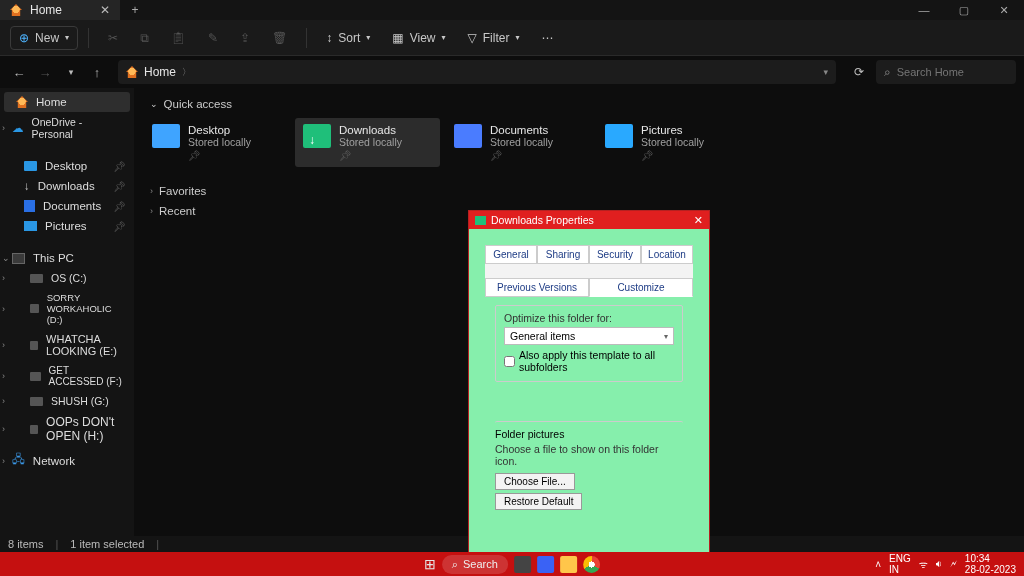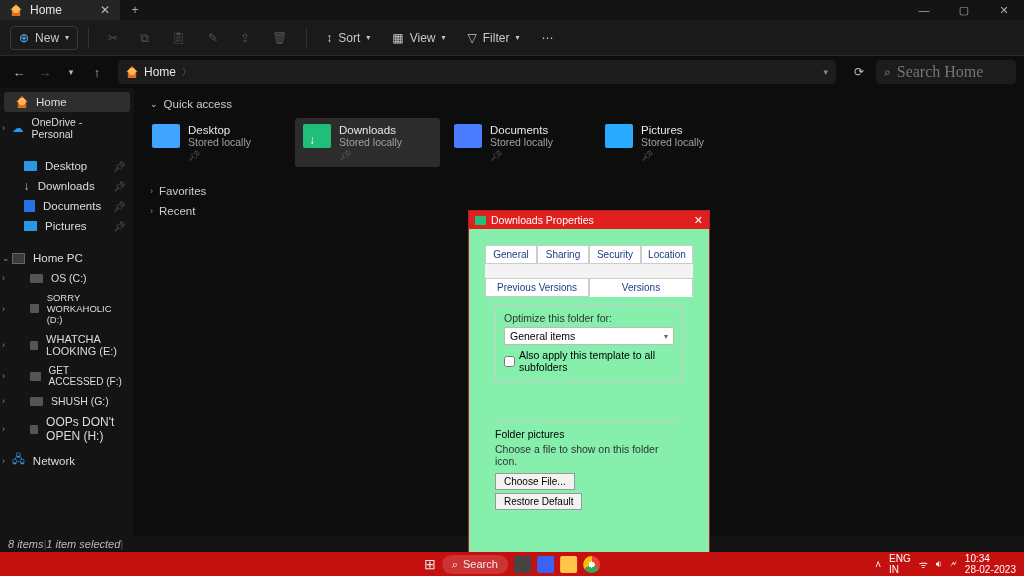--- a/index.html
+++ b/index.html
@@ -45,21 +45,21 @@
   .folder-card.selected { background:#2c2c2c; }
   .folder-ico { width:28px; height:24px; border-radius:2px; }
   .folder-txt .name { font-size:11.5px; }
   .folder-txt .sub { font-size:10.5px; color:#a0a0a0; }
   .folder-txt .pin { font-size:10px; color:#666; margin-top:2px;}
   .favs { margin-top:14px; }
   .favs div { display:flex; align-items:center; gap:6px; color:#ccc; padding:4px 0 4px 6px; font-size:11.5px;}
   .favs .chev { color:#888; font-size:9px; }
 
   
-  .status { position:absolute; bottom:24px; left:0; right:0; height:16px; background:#141414; display:flex; align-items:center; font-size:11px; color:#bbb; padding:0 8px; gap:0;font-style:italic;}
+  .status { position:absolute; bottom:24px; left:0; right:0; height:16px; background:#141414; display:flex; align-items:center; font-size:11px; color:#bbb; padding:0 8px; gap:12px;}
   .status .bar { color:#555; }
 
   
   .taskbar { position:absolute; bottom:0; left:0; right:0; height:24px; background:#c51010; display:flex; align-items:center; }
   .task-center { position:absolute; left:50%; transform:translateX(-50%); display:flex; align-items:center; gap:6px;}
   .search-pill { background:rgba(255,255,255,0.15); border-radius:12px; padding:3px 10px; font-size:11px; color:#eee; display:flex; align-items:center; gap:5px;}
   .task-ico { width:17px; height:17px; border-radius:2px; }
   .tray { margin-left:auto; display:flex; align-items:center; gap:8px; padding-right:8px; color:#fff; font-size:10px;}
   .tray .col { text-align:left; line-height:1.1; }
 
@@ -154,21 +154,21 @@
   <div class="navbtn">↑</div>
   <div class="addr">
     <span class="ic-home"></span>
     <span>Home</span>
     <span style="font-size:9px;color:#888;">〉</span>
     <span style="margin-left:auto;font-size:9px;color:#888;">▾</span>
   </div>
   <div class="refresh">⟳</div>
   <div class="search">
     <span>⌕</span>
-    <input type="text" style="background: none; border: 0px; color: rgb(136, 136, 136); width: 100px; outline: none; font-size: 16px; font-family: Liberation Serif, serif;" placeholder="Search Home">
+    <input type="text" style="background: none; border: 0px; color: rgb(136, 136, 136); width: 100px; outline: none; font-size: 11px;" placeholder="Search Home">
   </div>
 </div>
 
 <div class="main">
   <div class="sidebar">
     <div class="sb-item active">
       <span class="ic-home"></span>
       <span>Home</span>
     </div>
     <div class="sb-item">
@@ -197,21 +197,21 @@
         <span style="width:13px;height:10px;background:#2a97e4;display:inline-block;"></span>
         <span>Pictures</span>
         <span class="pin">📌︎</span>
       </div>
     </div>
 
     <div class="sb-group">
       <div class="sb-item">
         <span class="chev">⌄</span>
         <span style="width:13px;height:11px;background:#3a3a3a;display:inline-block;border:1px solid #666;"></span>
-        <span>Home PC</span>
+        <span>This PC</span>
       </div>
       <div class="sb-item indent2">
           <span class="chev">›</span>
           <span style="width:13px;height:9px;background:#555;display:inline-block;border-radius:1px;"></span>
           <span style="font-size:10.5px;">OS (C:)</span>
         </div>
       <div class="sb-item indent2">
           <span class="chev">›</span>
           <span style="width:13px;height:9px;background:#555;display:inline-block;border-radius:1px;"></span>
           <span style="font-size:9.5px;">SORRY WORKAHOLIC (D:)</span>
@@ -311,21 +311,21 @@
     <span>Downloads Properties</span>
     <span class="dlg-close">✕</span>
   </div>
   <div class="dlg-body">
     <div class="tabs">
       <div class="tabpg">General</div>
       <div class="tabpg">Sharing</div>
       <div class="tabpg">Security</div>
       <div class="tabpg">Location</div>
       <div class="tabpg row2">Previous Versions</div>
-      <div class="tabpg row2 active">Versions</div>
+      <div class="tabpg row2 active">Customize</div>
     </div>
     <div class="tabcontent">
       <div class="fieldset">
         <div class="opt">Optimize this folder for:</div>
         <div class="combo">
           <span>General items</span>
           <span style="font-size:8px;color:#666;">▾</span>
         </div>
         <label class="chk">
           <input type="checkbox" style="">

